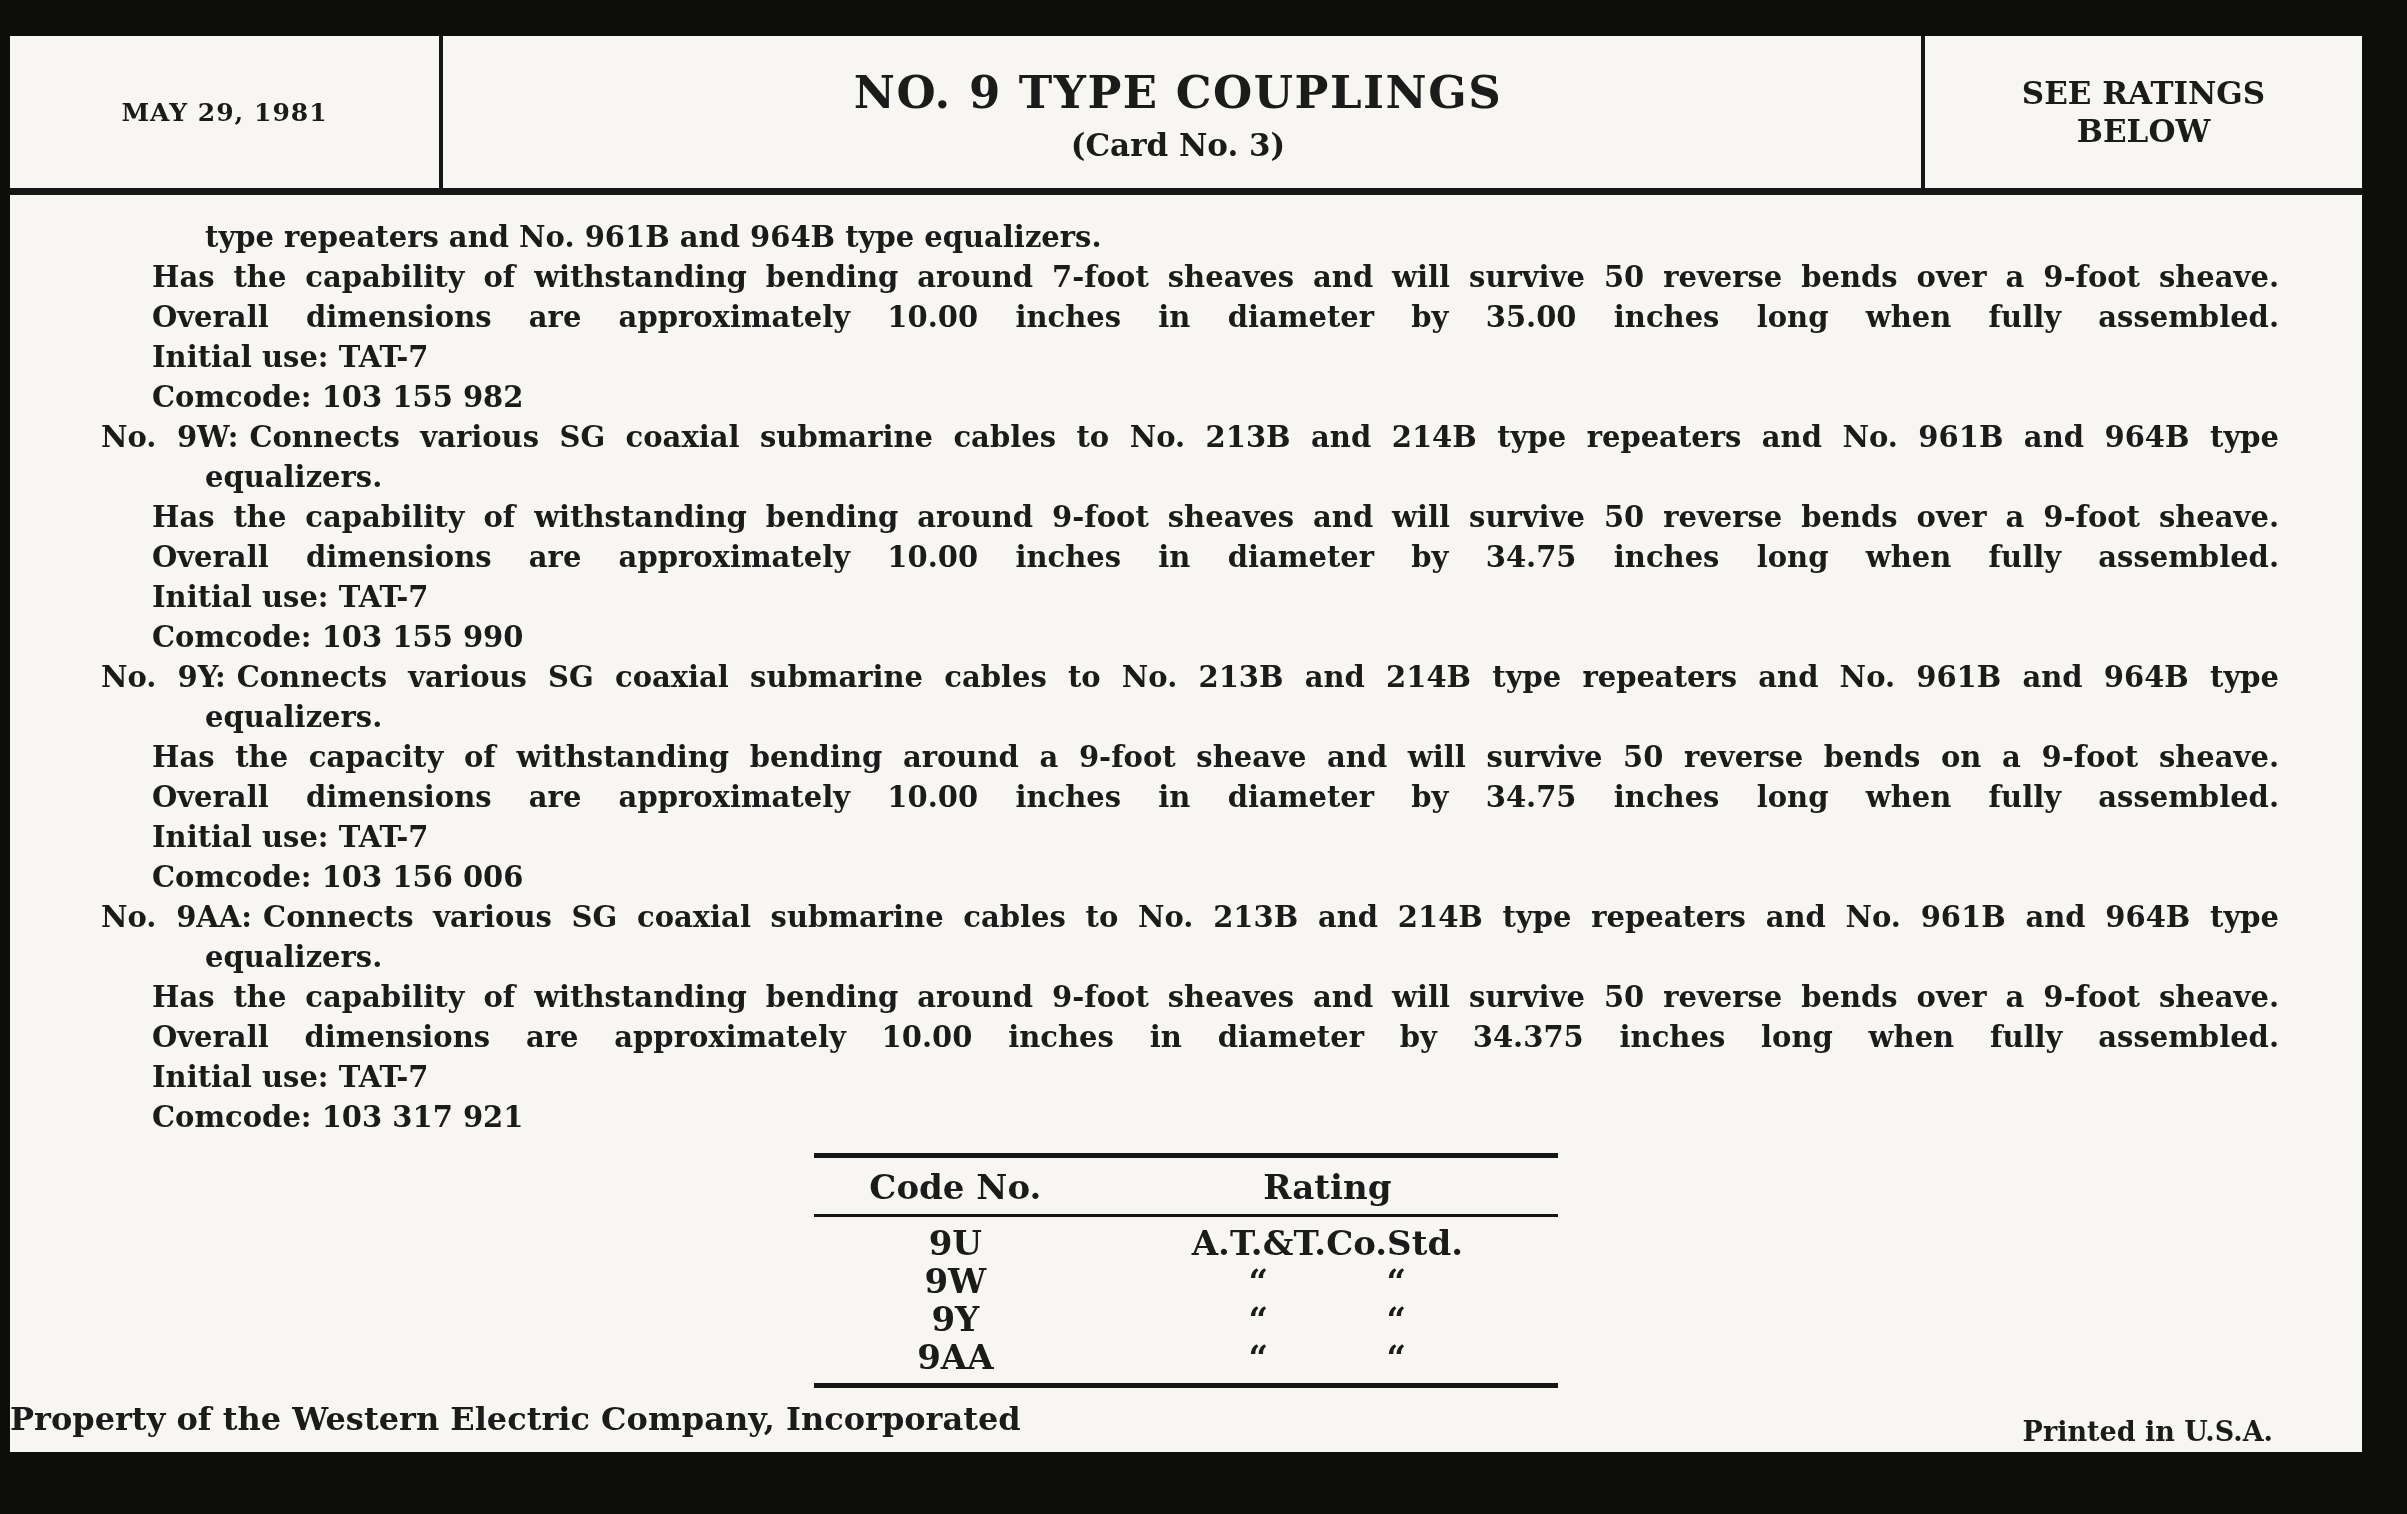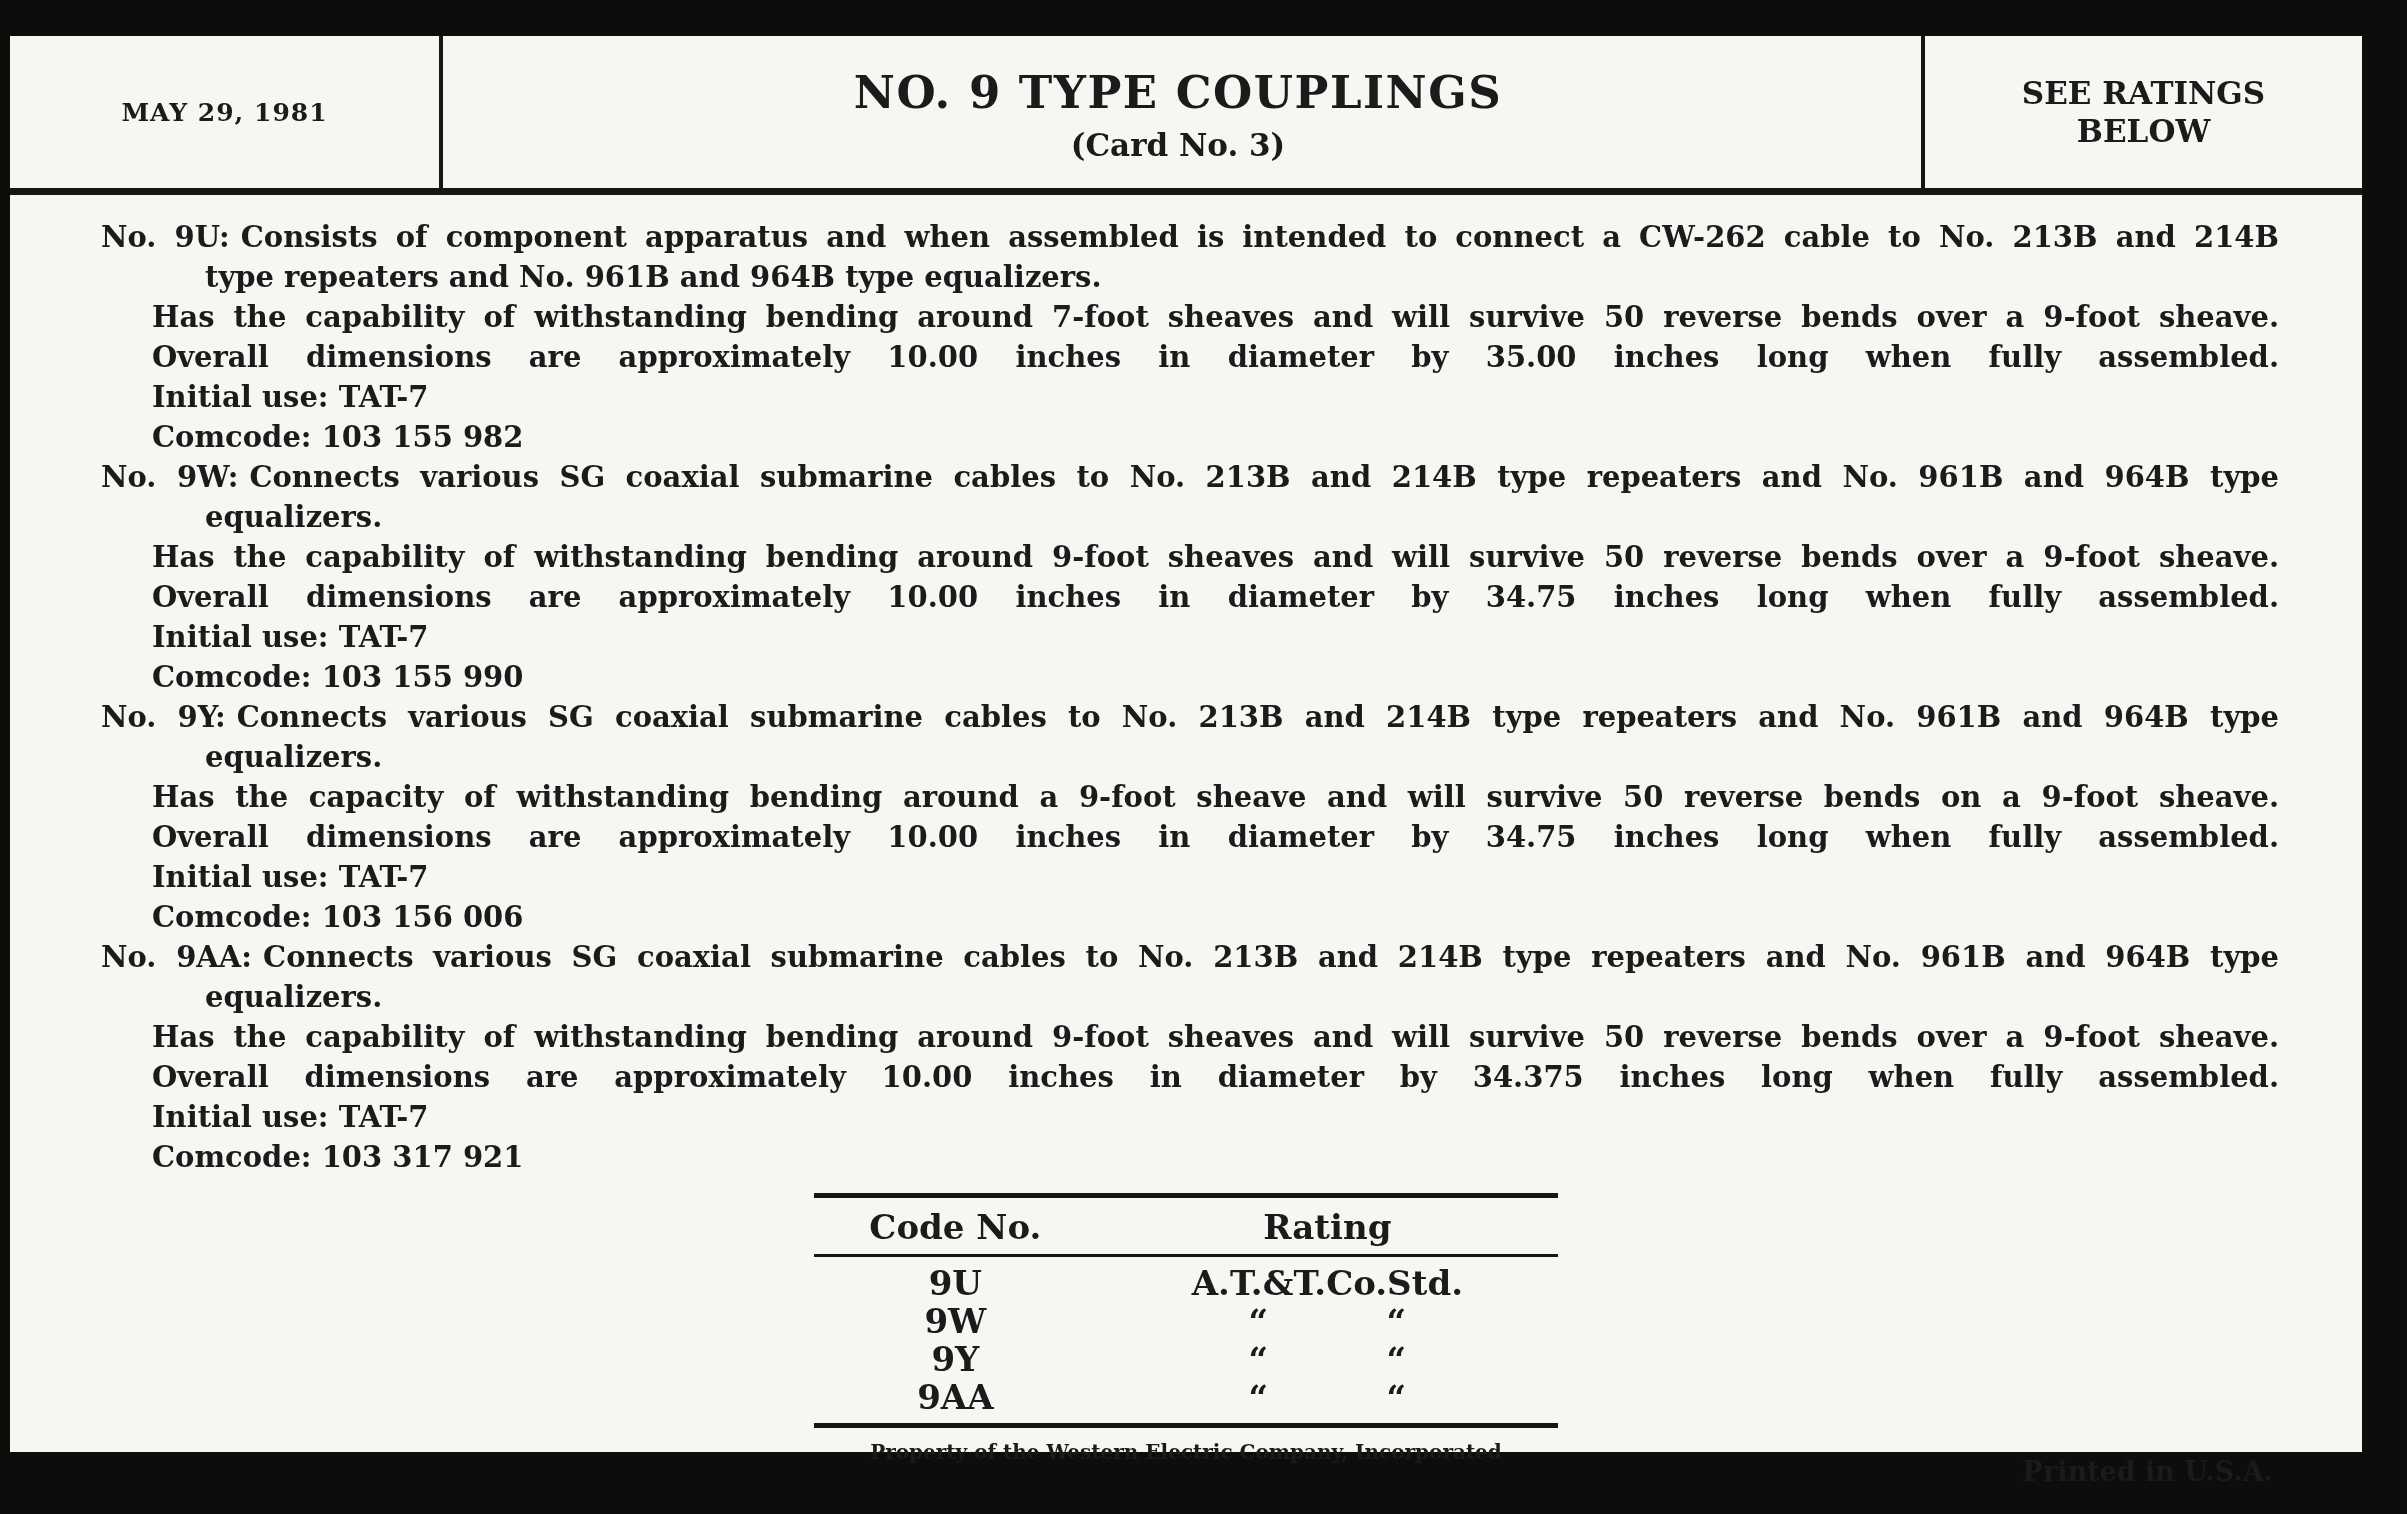--- a/index.html
+++ b/index.html
@@ -123,23 +123,23 @@
   .ratings-table tr:first-child td { padding-top: 8px; }
   .ratings-table tr:last-child td  { padding-bottom: 8px; }
   .col-code { width: 38%; }
   
   .footer {
     position: relative;
     margin-top: 12px;
     height: 40px;
   }
   .property {
-    text-align: center;
-    font-weight: bold;
-    font-size: 20px;
+    text-align: left;
+    font-weight: bold;
+    font-size: 32px;
   }
   .printed {
     position: absolute;
     right: 89px;
     top: 16px;
     font-weight: bold;
     font-size: 27px;
   }
   
   .artifact {
@@ -173,21 +173,20 @@
         <div class="ratings-note">
           <div>SEE RATINGS</div>
           <div>BELOW</div>
         </div>
       </div>
     </div>
 
     <div class="bodytext">
 
       <div class="entry">
-        <p class="lead1"><b class="lbl">No. 9U:</b><span>Consists of component apparatus and when assembled is intended to connect a CW-262 cable to No. 213B and 214B</span></p>
         <p class="lead2">type repeaters and No. 961B and 964B type equalizers.</p>
         <p class="sub fill">Has the capability of withstanding bending around 7-foot sheaves and will survive 50 reverse bends over a 9-foot sheave.</p>
         <p class="sub fill">Overall dimensions are approximately 10.00 inches in diameter by 35.00 inches long when fully assembled.</p>
         <p class="sub">Initial use: TAT-7</p>
         <p class="sub">Comcode: 103 155 982</p>
       </div>
 
       <div class="entry">
         <p class="lead1"><b class="lbl">No. 9W:</b><span>Connects various SG coaxial submarine cables to No. 213B and 214B type repeaters and No. 961B and 964B type</span></p>
         <p class="lead2">equalizers.</p>

